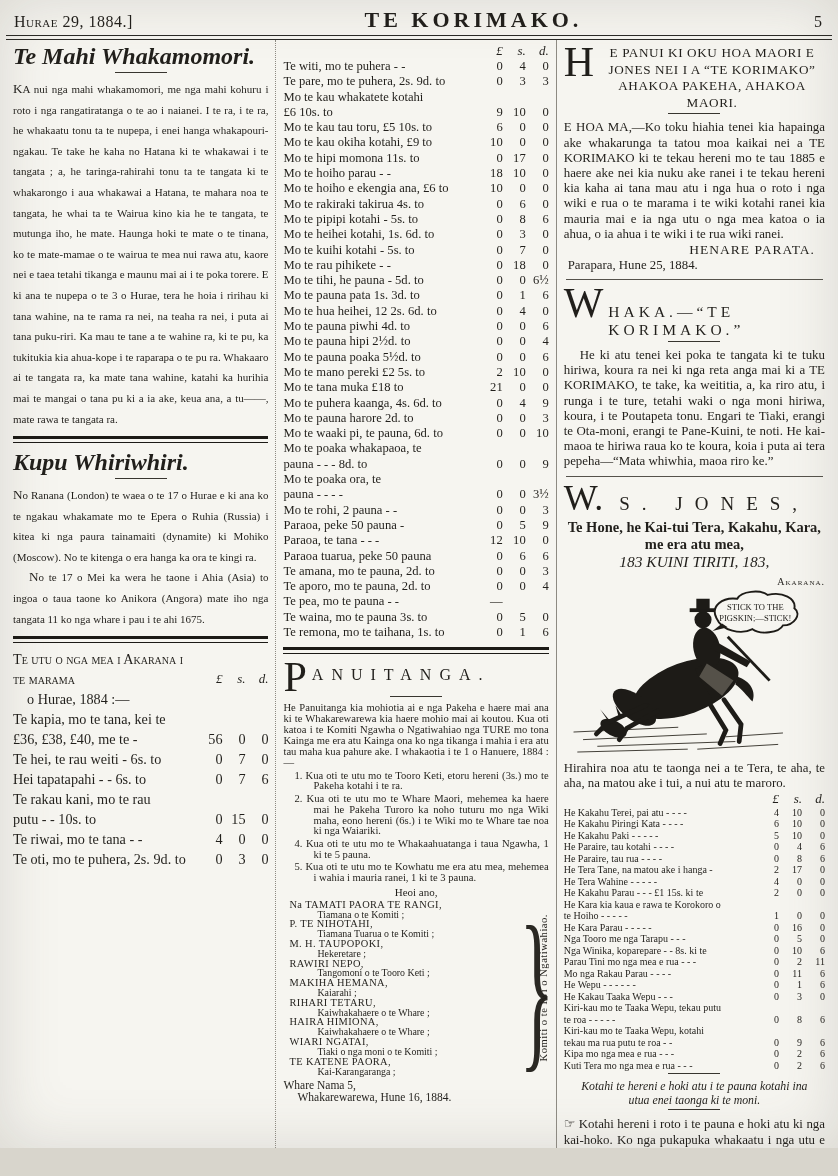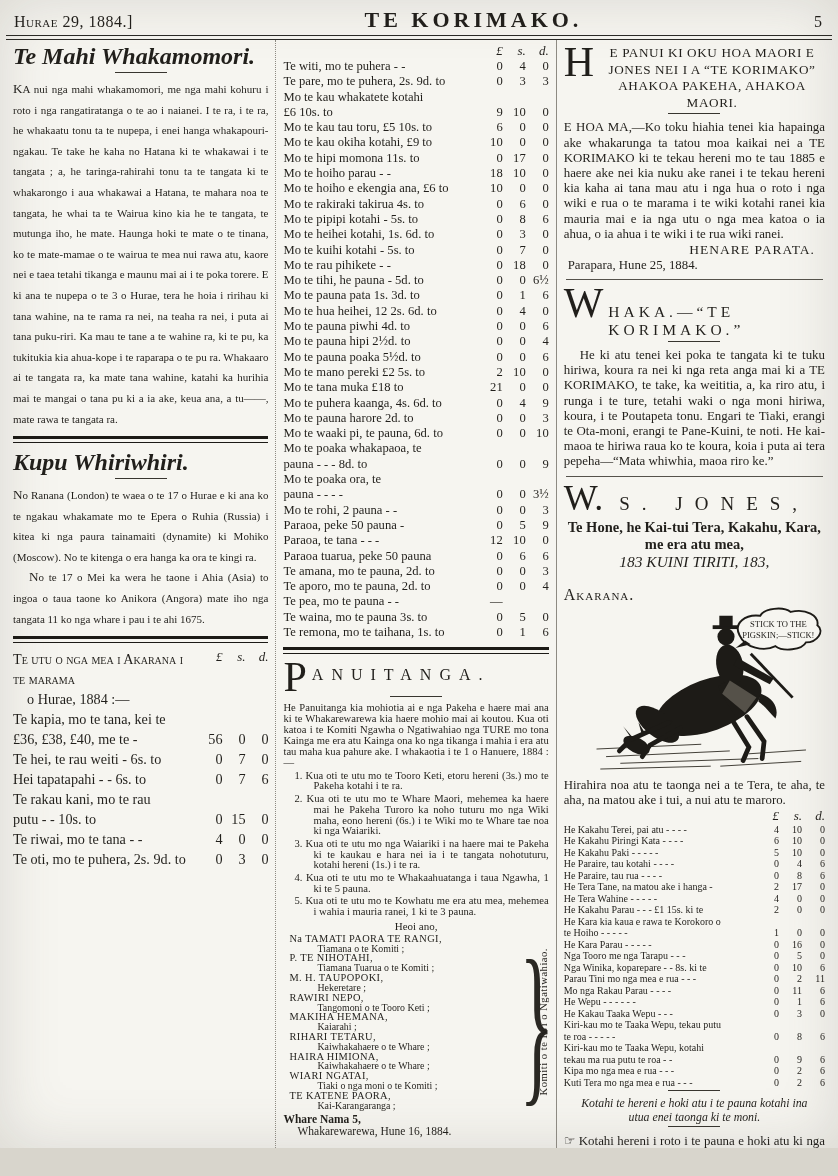--- a/index.html
+++ b/index.html
@@ -41,37 +41,37 @@
   .pan-rest{flex:1;text-align:justify;text-align-last:justify;letter-spacing:8px;font-size:16px;margin-top:6px;}
   .pan-body{font-size:10.6px;line-height:10.9px;text-align:justify;}
   .pan-item{font-size:10.6px;line-height:10.7px;padding-left:30px;text-indent:-19px;margin-top:2px;text-align:justify;}
   .heoi{text-align:center;font-size:11px;margin:2px 0;}
   .sig-wrap{display:flex;align-items:center;}
   .sigs{flex:1;}
   .sig-name{font-size:10.4px;line-height:9.9px;letter-spacing:.4px;margin-left:6px;}
   .sig-role{font-size:9.9px;line-height:9.7px;margin-left:34px;}
   .brace{font-size:178px;line-height:.88;transform:scaleX(.4);width:26px;color:#2a2823;}
   .vert{writing-mode:vertical-rl;transform:rotate(180deg);font-size:10.6px;letter-spacing:.5px;white-space:nowrap;}
-  .addr1{font-size:11.5px;margin-top:3px;font-weight:bold;}
+  .addr1{font-size:11.5px;margin-top:3px;}
   .addr2{font-size:11.5px;margin-left:14px;}
   
   .n-head{display:flex;margin-top:2px;}
   .n-lines{flex:1;text-align:center;font-size:13.2px;line-height:16.6px;letter-spacing:.6px;}
   .c3 .body{font-size:12.9px;line-height:15.2px;}
   .sig-right{text-align:right;font-size:13.5px;letter-spacing:1px;padding-right:10px;}
   .place{font-size:12.8px;margin-left:4px;}
   .whaka-head{display:flex;align-items:baseline;}
   .whaka-rest{flex:1;letter-spacing:4px;font-size:15.5px;}
   .ad-name{display:flex;align-items:baseline;margin-top:2px;}
   .ad-w{font-size:36px;line-height:30px;}
   .ad-rest{flex:1;text-align:center;letter-spacing:12px;font-size:19px;}
   .ad1{font-weight:bold;text-align:center;font-size:14.5px;line-height:17px;margin-top:4px;}
   .ad2{font-weight:normal;font-style:italic;text-align:center;font-size:15.5px;}
-  .ad3{font-variant:small-caps;text-align:left;font-size:16px;letter-spacing:1px;margin-top:15px;}
-  .illus{text-align:right;margin:2px 0 0;}
+  .ad3{font-variant:small-caps;text-align:right;font-size:10px;letter-spacing:1px;margin-top:5px;}
+  .illus{text-align:left;margin:2px 0 0;}
   .caption{font-size:12.8px;line-height:15px;text-align:justify;}
   .note-it{font-style:italic;text-align:center;font-size:11.8px;line-height:13.5px;margin:2px 8px;}
   .man-p{font-size:12.9px;line-height:15.4px;text-align:justify;}
   .man{font-size:13px;}
   p{margin:0;}
   .ind{text-indent:16px;}
 </style>
 </head>
 <body>
 
@@ -89,21 +89,21 @@
     <div class="col c1">
       <div class="art-head">Te Mahi Whakamomori.</div>
       <div class="srule"></div>
       <p class="body jt">KA nui nga mahi whakamomori, me nga mahi kohuru i roto i nga rangatiratanga o te ao i naianei. I te ra, i te ra, he whakaatu tonu ta te nupepa, i enei hanga whakapouri-ngakau. Te take he kaha no Hatana ki te whakawai i te tangata ; a, he taringa-rahirahi tonu ta te tangata ki te whakarongo i aua whakawai a Hatana, te mahara noa te tangata, he whai ta te Wairua kino kia he te tangata, te mutunga iho, he mate. Haunga hoki te mate o te tinana, ko te mate-mamae o te wairua te mea nui rawa atu, kaore nei e taea tetahi tikanga e maunu mai ai i te poka torere. E ki ana te nupepa o te 3 o Hurae, tera he hoia i ririhau ki tana wahine, na te rama ra nei, na teaha ra nei, i puta ai tana puku-riri. Ka mau te tane a te wahine ra, ki te pu, ka tukitukia kia ahua-kope i te raparapa o te pu ra. Whakaaro ai te tangata ra, ka mate tana wahine, katahi ka hurihia mai te mangai o tana pu ki a ia ake, keua ana, a tu——, mate rawa te tangata ra.</p>
       <div class="bar"></div>
       <div class="art-head">Kupu Whiriwhiri.</div>
       <div class="srule"></div>
       <p class="body jt">No Ranana (London) te waea o te 17 o Hurae e ki ana ko te ngakau whakamate mo te Epera o Ruhia (Russia) i kitea ki nga paura tainamaiti (dynamite) ki Mohiko (Moscow). No te kitenga o era hanga ka ora te kingi ra.</p>
       <p class="body jt ind">No te 17 o Mei ka wera he taone i Ahia (Asia) to ingoa o taua taone ko Anikora (Angora) mate iho nga tangata 11 ko nga whare i pau i te ahi 1675.</p>
       <div class="bar"></div>
-      <div style="display:flex;align-items:flex-start;">
+      <div style="display:flex;align-items:center;">
         <div style="flex:1;">
           <p class="t1" style="font-variant:small-caps;">Te utu o nga mea i Akarana i te marama</p>
           <p class="t1" style="margin-left:14px;">o Hurae, 1884 :—</p>
         </div>
         <div class="cur" style="width:72px;">
           <span>£</span>
           <span>s.</span>
           <span>d.</span>
         </div>
       </div>
@@ -414,21 +414,20 @@
         <span class="dc">P</span>
         <span class="pan-rest">ANUITANGA.</span>
       </div>
       <div class="srule"></div>
       <p class="pan-body">He Panuitanga kia mohiotia ai e nga Pakeha e haere mai ana ki te Whakarewarewa kia haere mohio mai ai koutou. Kua oti katoa i te Komiti Ngawha o Ngatiwahiao nga TURE mo tona Kainga me era atu Kainga ona ko nga tikanga i mahia i era atu tau maha kua pahure ake. I whakaotia i te 1 o Hanuere, 1884 :—</p>
       <div>
   <p class="pan-item">1. Kua oti te utu mo te Tooro Keti, etoru hereni (3s.) mo te Pakeha kotahi i te ra.</p>
 
   <p class="pan-item">2. Kua oti te utu mo te Whare Maori, mehemea ka haere mai he Pakeha Turoro ka noho tuturu mo nga Wiki maha, eono hereni (6s.) i te Wiki mo te Whare tae noa ki nga Waiariki.</p>
 
-  <p class="pan-item">3. Kua oti te utu mo nga Waiariki i na haere mai te Pakeha ki te kaukau e hara nei ia i te tangata nohotuturu, kotahi hereni (1s.) i te ra.</p>
 
   <p class="pan-item">4. Kua oti te utu mo te Whakaahuatanga i taua Ngawha, 1 ki te 5 pauna.</p>
 
   <p class="pan-item">5. Kua oti te utu mo te Kowhatu me era atu mea, mehemea i wahia i mauria ranei, 1 ki te 3 pauna.</p>
 </div>
       <p class="heoi">Heoi ano,</p>
       <div class="sig-wrap">
         <div class="sigs">
   <div>
     <div class="sig-name">Na TAMATI PAORA TE RANGI,</div>

